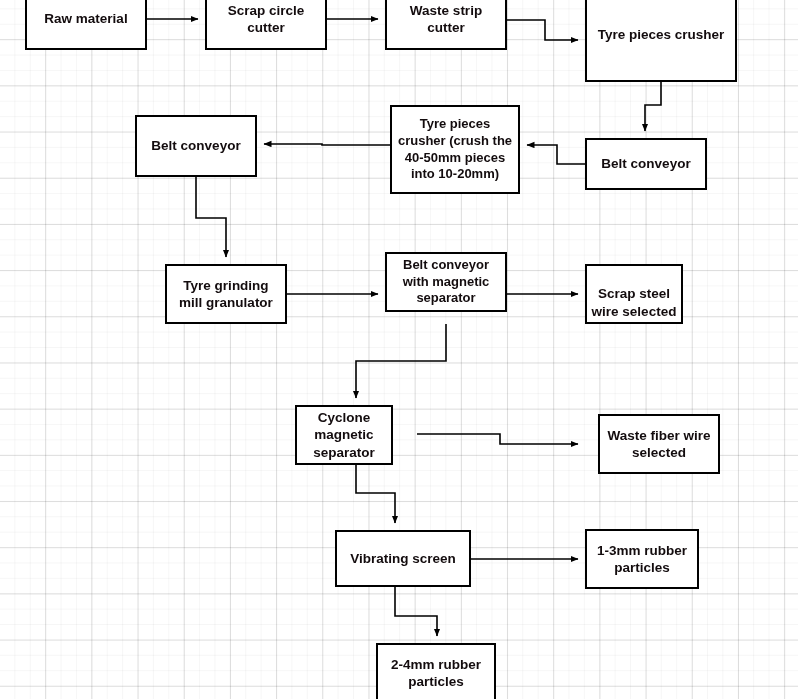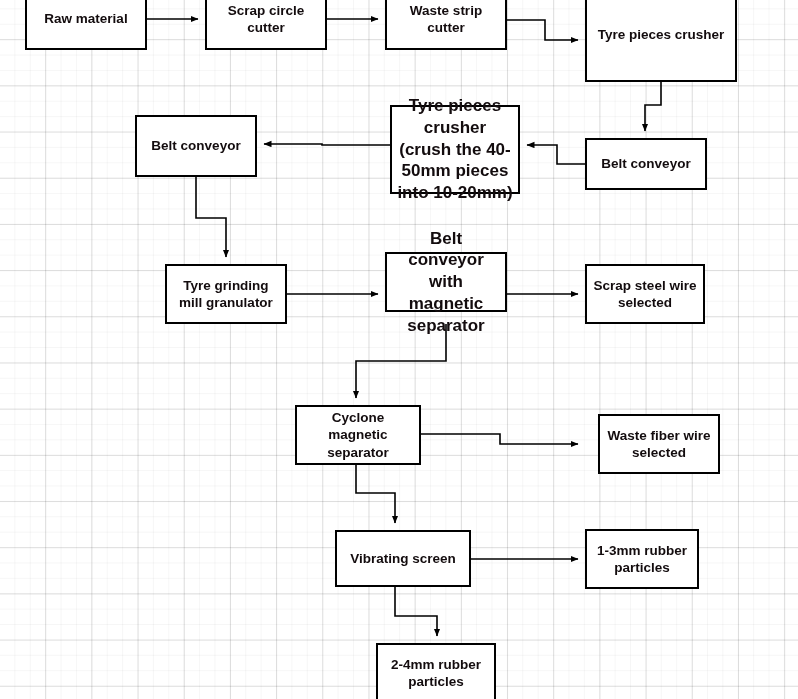--- a/index.html
+++ b/index.html
@@ -43,21 +43,21 @@
     justify-content: center;
     text-align: center;
     color: #130c0e;
     font-family: "Liberation Sans", sans-serif;
     font-weight: bold;
     font-size: 13.5px;
     line-height: 1.28;
     padding: 2px 4px;
     z-index: 2;
   }
-  .node.small { font-size: 17px; }
+  .node.small { font-size: 13px; }
 </style>
 </head>
 <body>
 
 <div id="canvas">
   <svg class="edges" viewBox="0 0 798 699" xmlns="http://www.w3.org/2000/svg">
     <defs>
       <marker id="arrow" markerWidth="9" markerHeight="9" refX="7.5" refY="3.2" orient="auto" markerUnits="userSpaceOnUse">
         <path d="M0,0 L8,3.2 L0,6.4 z" fill="#000000"></path>
       </marker>
@@ -100,24 +100,24 @@
       </div>
       <div class="node" style="left: 135px; top: 115px; width: 122px; height: 62px;">
         <span>Belt conveyor</span>
       </div>
       <div class="node" style="left: 165px; top: 264px; width: 122px; height: 60px;">
         <span>Tyre grinding mill granulator</span>
       </div>
       <div class="node small" style="left: 385px; top: 252px; width: 122px; height: 60px;">
         <span>Belt conveyor with magnetic separator</span>
       </div>
-      <div class="node" style="left: 585px; top: 264px; width: 120px; height: 60px;">
+      <div class="node" style="left: 585px; top: 264px; width: 98px; height: 60px; align-items: flex-end;">
         <span>Scrap steel wire selected</span>
       </div>
-      <div class="node" style="left: 295px; top: 405px; width: 126px; height: 60px;">
+      <div class="node" style="left: 295px; top: 405px; width: 98px; height: 60px;">
         <span>Cyclone magnetic separator</span>
       </div>
       <div class="node" style="left: 585px; top: 414px; width: 122px; height: 60px; margin-left: 13px;">
         <span>Waste fiber wire selected</span>
       </div>
       <div class="node" style="left: 335px; top: 530px; width: 136px; height: 57px;">
         <span>Vibrating screen</span>
       </div>
       <div class="node" style="left: 585px; top: 529px; width: 114px; height: 60px;">
         <span>1-3mm rubber particles</span>

